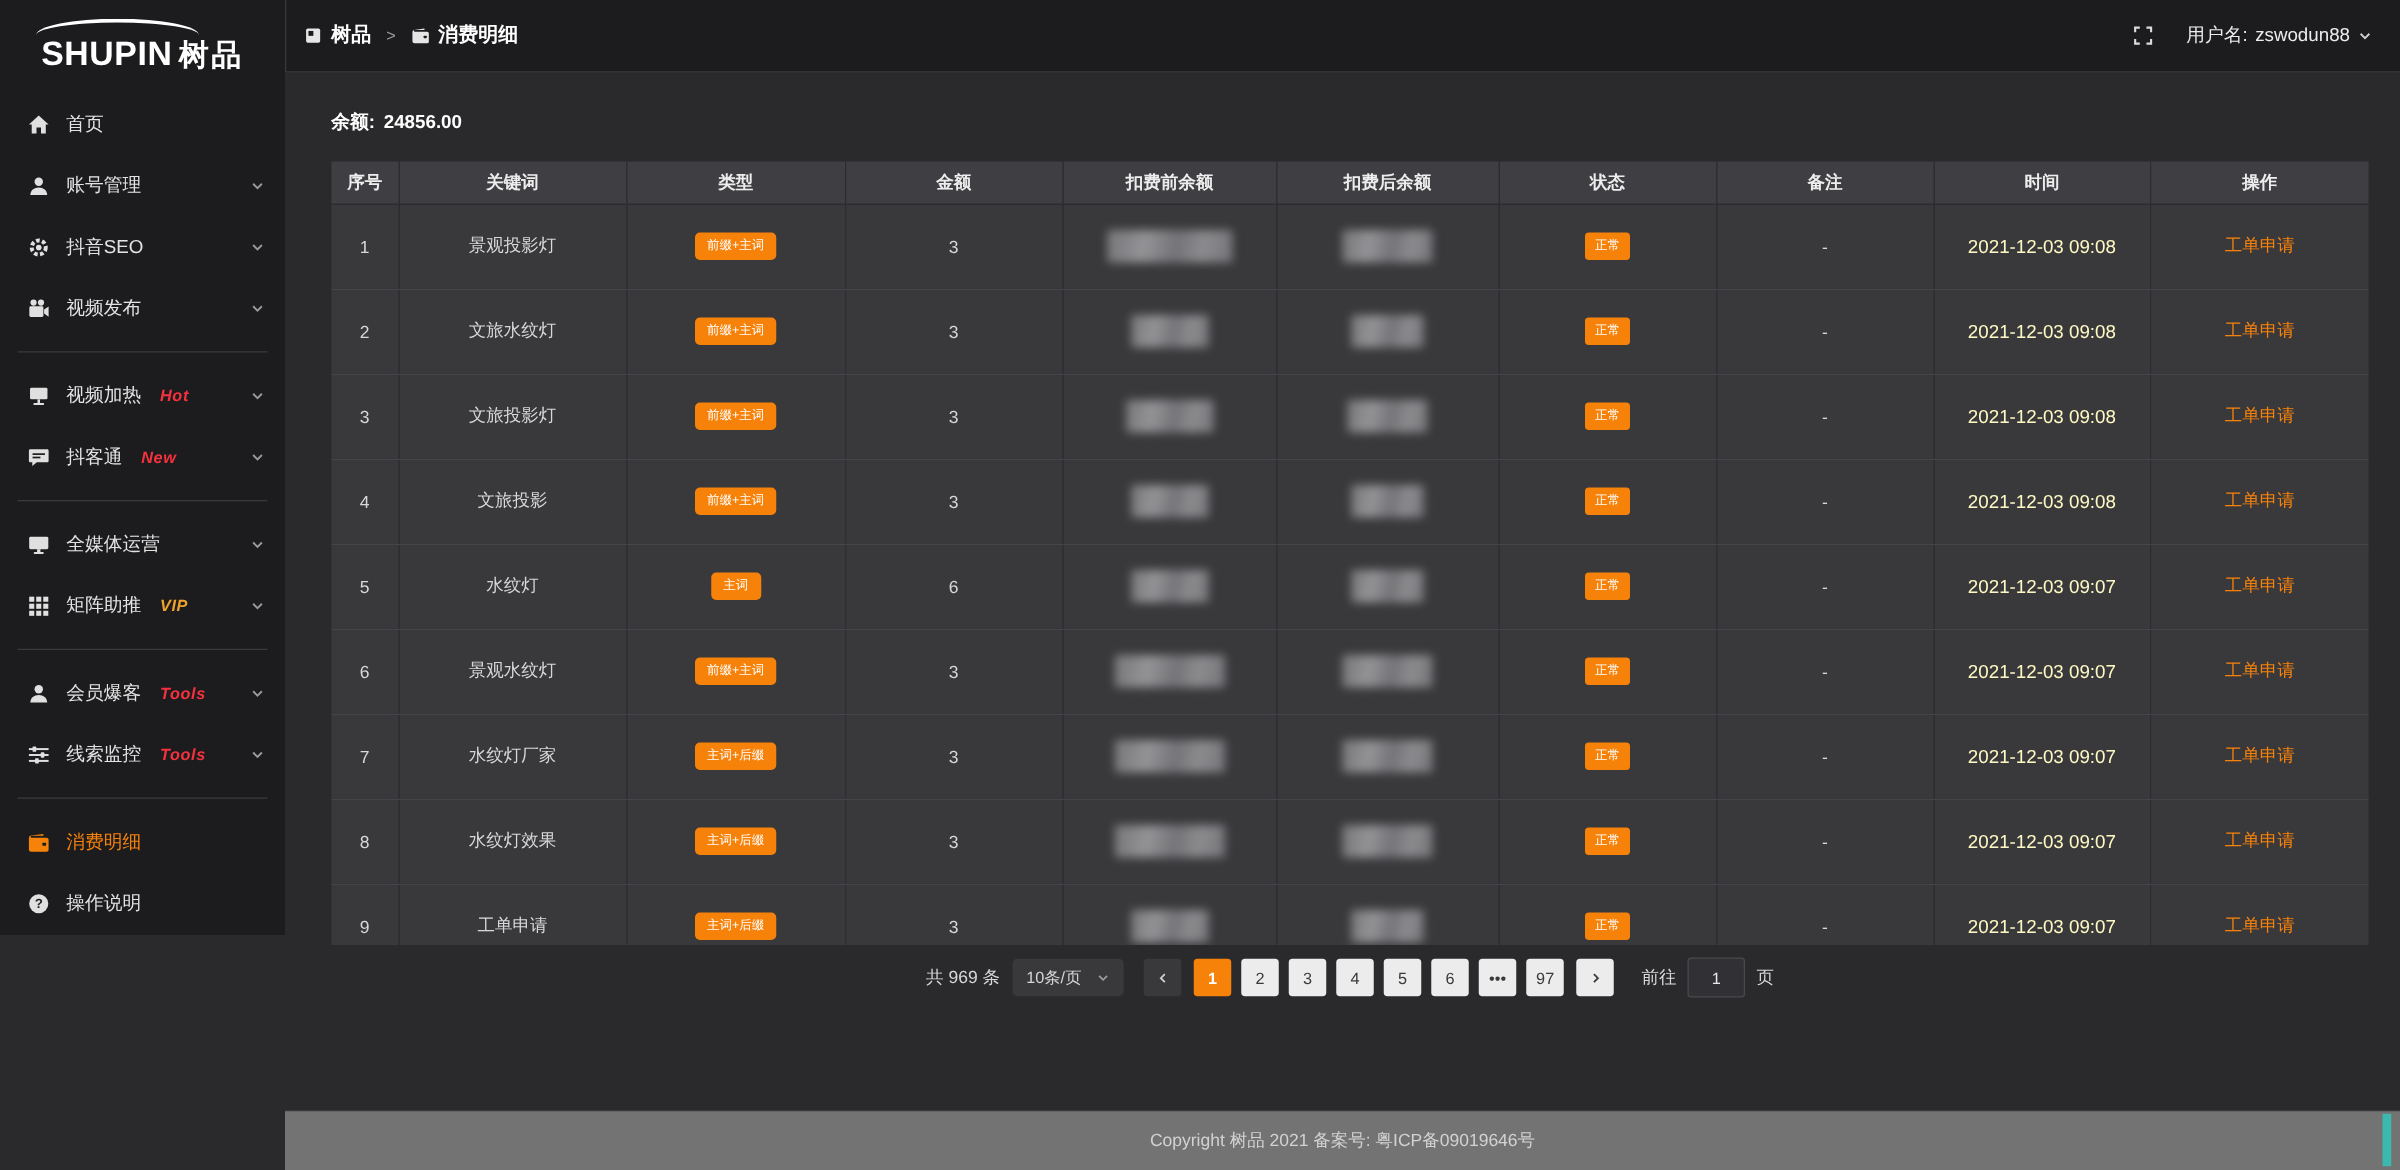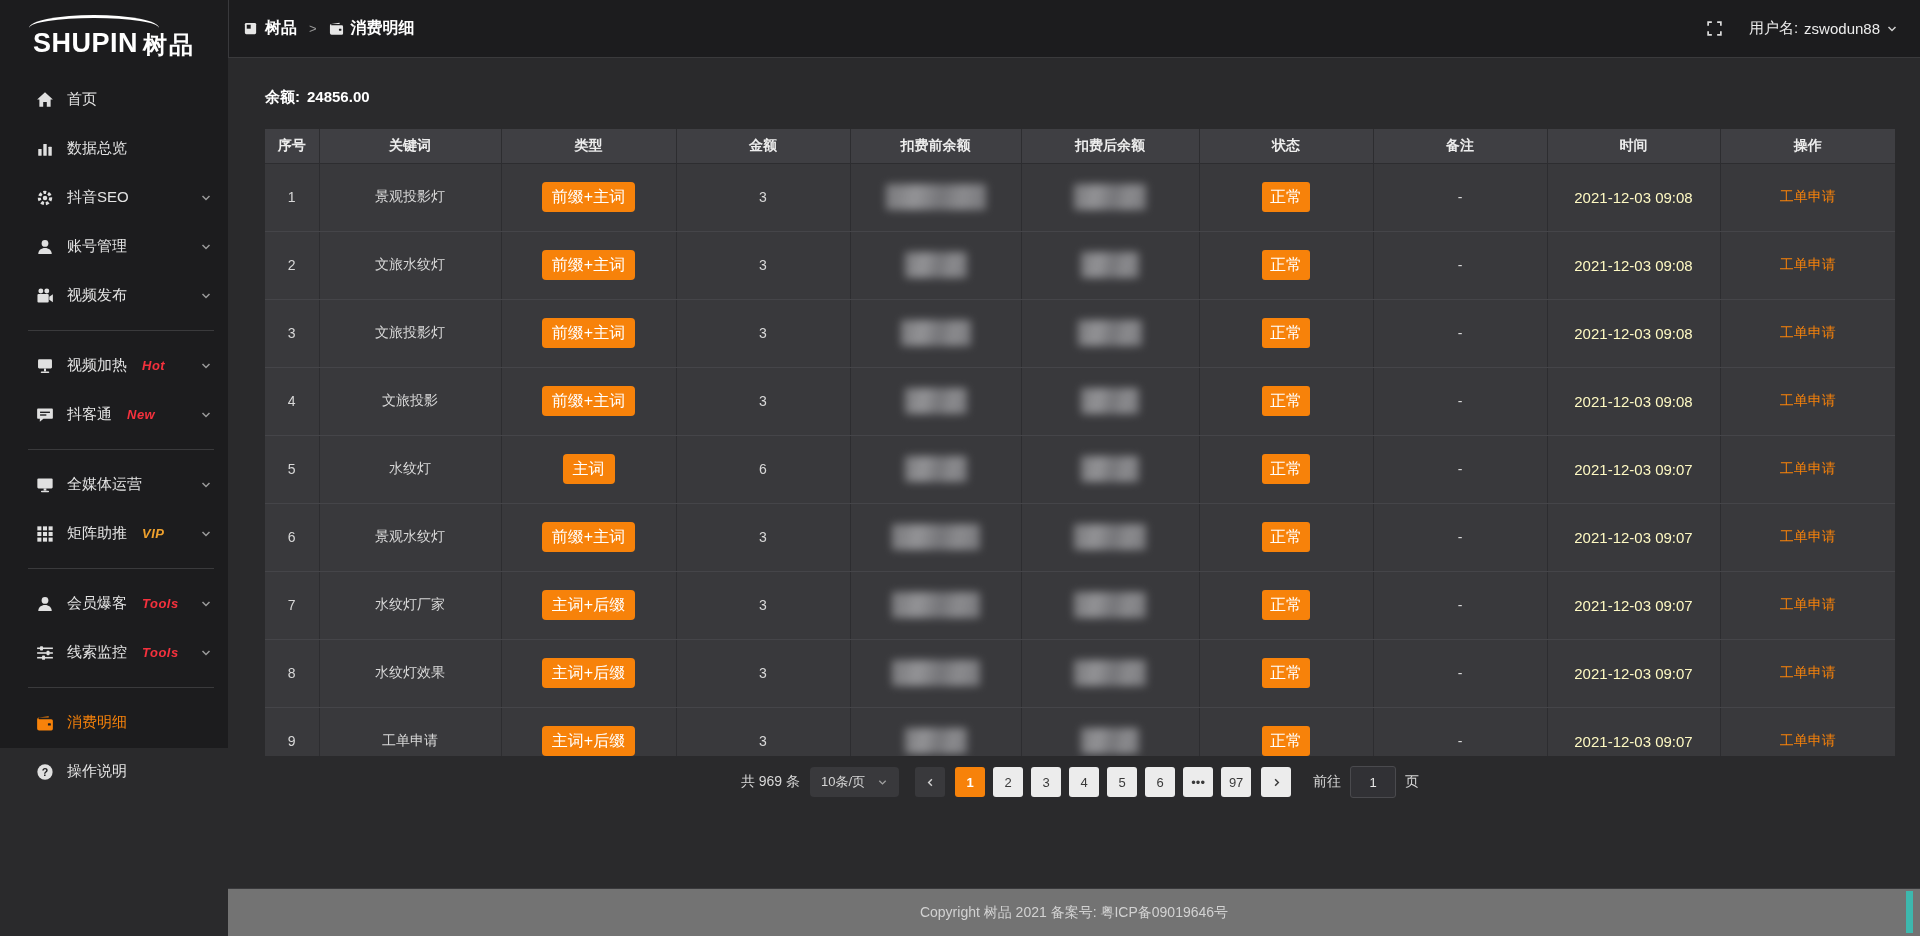--- a/index.html
+++ b/index.html
@@ -8,21 +8,21 @@
     background:#2a2a2c;
     font-family:"Liberation Sans","DejaVu Sans",sans-serif;
     -webkit-font-smoothing:antialiased;
   }
   
   .sidebar{position:absolute;left:0;top:0;width:228px;height:748px;background:#1c1c1e;z-index:3;}
   .logo{height:62px;display:flex;flex-direction:column;justify-content:center;align-items:center;padding-top:5px;}
   .logo-arc{width:130px;height:10px;border-top:3px solid #fff;border-radius:50% 50% 0 0 / 100% 100% 0 0;margin-bottom:2px;margin-left:-40px;}
   .logo-text{color:#fff;font-weight:bold;font-size:27px;line-height:1;display:flex;align-items:flex-end;gap:5px;letter-spacing:.5px;}
   .logo-text .cn{font-size:24px;letter-spacing:2px;}
-  .menu{padding-top:8px;padding-left:14px;}
+  .menu{padding-top:8px;}
   .side-item{height:49px;display:flex;align-items:center;padding:0 16px 0 22px;color:#e3e3e3;font-size:15px;cursor:pointer;}
   .side-item .s-icon{width:18px;height:18px;margin-right:13px;display:inline-flex;color:#e0e0e0;flex:none;}
   .side-item .s-icon svg{width:100%;height:100%;}
   .side-item .s-badge{font-style:italic;font-weight:bold;font-size:13px;margin-left:15px;letter-spacing:.5px;}
   .side-item .s-chev{margin-left:auto;width:12px;height:12px;color:#9a9a9a;display:inline-flex;}
   .side-item .s-chev svg{width:100%;height:100%;}
   .side-item.active{color:#f7820a;}
   .side-item.active .s-icon{color:#f7820a;}
   .menu-divider{height:1px;background:#3a3a3c;margin:10px 14px;}
   
@@ -45,21 +45,21 @@
   .balance{color:#fff;font-size:15px;font-weight:bold;margin-bottom:22px;}
   .balance-value{margin-left:7px;}
   .table-wrap{height:627px;overflow:hidden;}
   table{width:100%;border-collapse:collapse;table-layout:fixed;}
   th{height:34px;background:#3f3f43;color:#ededed;font-size:14px;font-weight:bold;
      border-right:1px solid #2d2d30;border-bottom:1px solid #2d2d30;box-sizing:border-box;}
   th:last-child{border-right:none;}
   td{height:68px;background:#39393c;color:#d8d8d8;font-size:14px;text-align:center;
      border-right:1px solid #2d2d30;border-bottom:1px solid #454549;box-sizing:border-box;}
   td:last-child{border-right:none;}
-  .type-badge,.status-badge{display:inline-block;background:#f7820a;color:#fff;font-size:16px;
+  .type-badge,.status-badge{display:inline-block;background:#f7820a;color:#fff;font-size:10px;
      padding:5px 10px;border-radius:4px;line-height:1.2;}
   .status-badge{padding:5px 8px;border-radius:3px;}
   .action-link{color:#f7820a;cursor:pointer;}
   .time-cell{font-size:15px;color:#fef9c3;}
   .blur-block{height:26px;border-radius:2px;margin:0 auto;opacity:.75;filter:blur(4px);
      background:linear-gradient(100deg,#97979a 10%,#b3b3b6 30%,#88888c 55%,#a8a8ab 75%,#909094 95%);}
   
   .pagination{display:flex;align-items:center;justify-content:center;margin-top:10px;gap:10px;color:#d8d8d8;font-size:14px;}
   .page-size-select{background:#39393c;border-radius:4px;height:30px;display:flex;align-items:center;gap:12px;
      padding:0 11px;font-size:13px;color:#d5d5d5;cursor:pointer;margin-right:6px;}
@@ -100,49 +100,39 @@
           <span class="s-icon">
             <svg viewBox="0 0 16 16" fill="currentColor">
               <path d="M8 1.2 15 7.6h-2V14h-3.4V9.8H6.4V14H3V7.6H1z"></path>
             </svg>
           </span>
           <span class="s-label">首页</span>
         </div>
         <div class="side-item">
           <span class="s-icon">
             <svg viewBox="0 0 16 16" fill="currentColor">
-              <rect x="2" y="8" width="3" height="6" rx=".5"></rect>
-              <rect x="6.5" y="3.5" width="3" height="10.5" rx=".5"></rect>
-              <rect x="11" y="6" width="3" height="8" rx=".5"></rect>
-            </svg>
-          </span>
-          <span class="s-label">数据总览</span>
+              <circle cx="8" cy="4.8" r="3"></circle>
+              <path d="M2 14.2c0-3.4 2.7-5.4 6-5.4s6 2 6 5.4z"></path>
+            </svg>
+          </span>
+          <span class="s-label">账号管理</span>
+          <span class="s-chev">
+            <svg viewBox="0 0 12 12" fill="none" stroke="currentColor" stroke-width="1.5">
+              <path d="M2.5 4 6 7.5 9.5 4"></path>
+            </svg>
+          </span>
         </div>
         <div class="side-item">
           <span class="s-icon">
             <svg viewBox="0 0 16 16">
               <circle cx="8" cy="8" r="5" fill="none" stroke="currentColor" stroke-width="2.8" stroke-dasharray="2.6 1.7"></circle>
               <circle cx="8" cy="8" r="2" fill="currentColor"></circle>
             </svg>
           </span>
           <span class="s-label">抖音SEO</span>
-          <span class="s-chev">
-            <svg viewBox="0 0 12 12" fill="none" stroke="currentColor" stroke-width="1.5">
-              <path d="M2.5 4 6 7.5 9.5 4"></path>
-            </svg>
-          </span>
-        </div>
-        <div class="side-item">
-          <span class="s-icon">
-            <svg viewBox="0 0 16 16" fill="currentColor">
-              <circle cx="8" cy="4.8" r="3"></circle>
-              <path d="M2 14.2c0-3.4 2.7-5.4 6-5.4s6 2 6 5.4z"></path>
-            </svg>
-          </span>
-          <span class="s-label">账号管理</span>
           <span class="s-chev">
             <svg viewBox="0 0 12 12" fill="none" stroke="currentColor" stroke-width="1.5">
               <path d="M2.5 4 6 7.5 9.5 4"></path>
             </svg>
           </span>
         </div>
         <div class="side-item">
           <span class="s-icon">
             <svg viewBox="0 0 16 16" fill="currentColor">
               <circle cx="4.3" cy="3.6" r="2.2"></circle>

